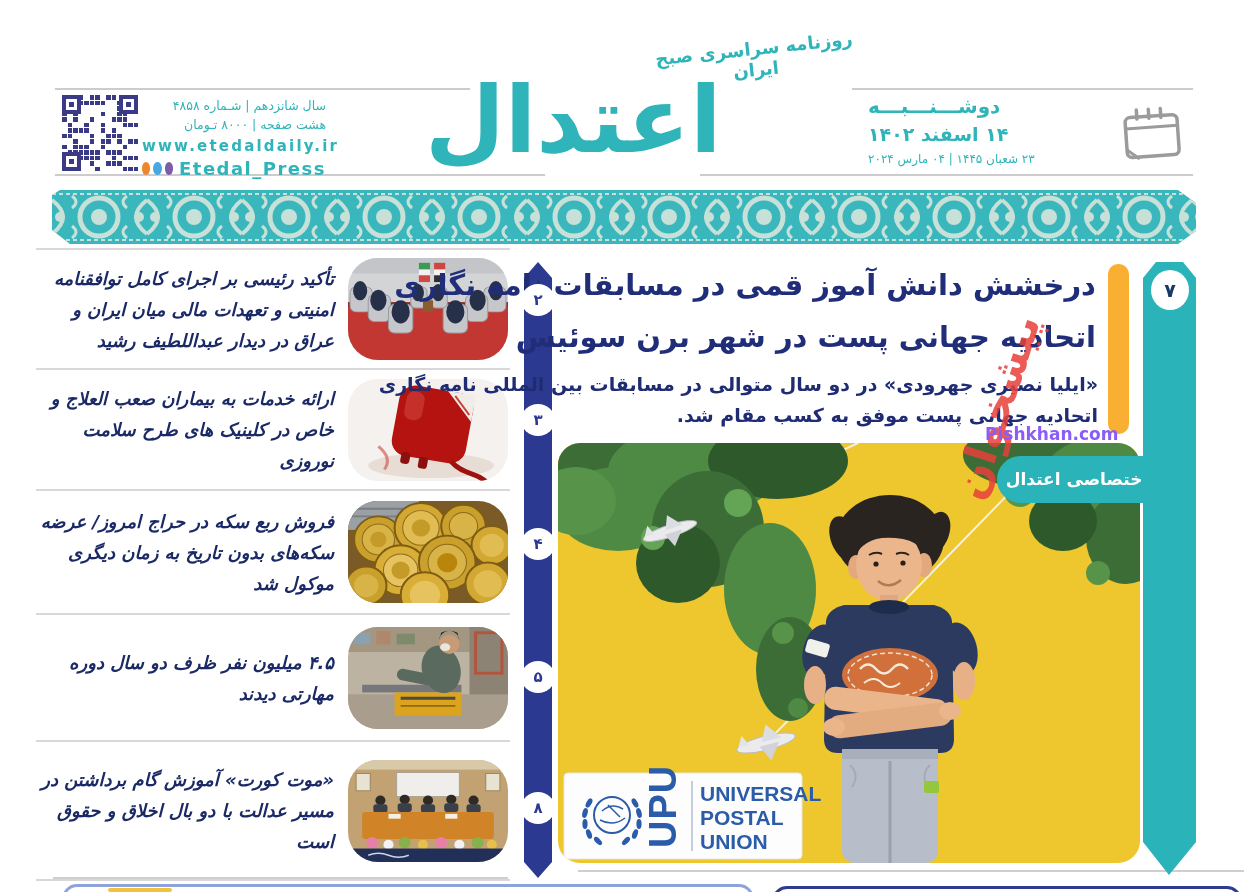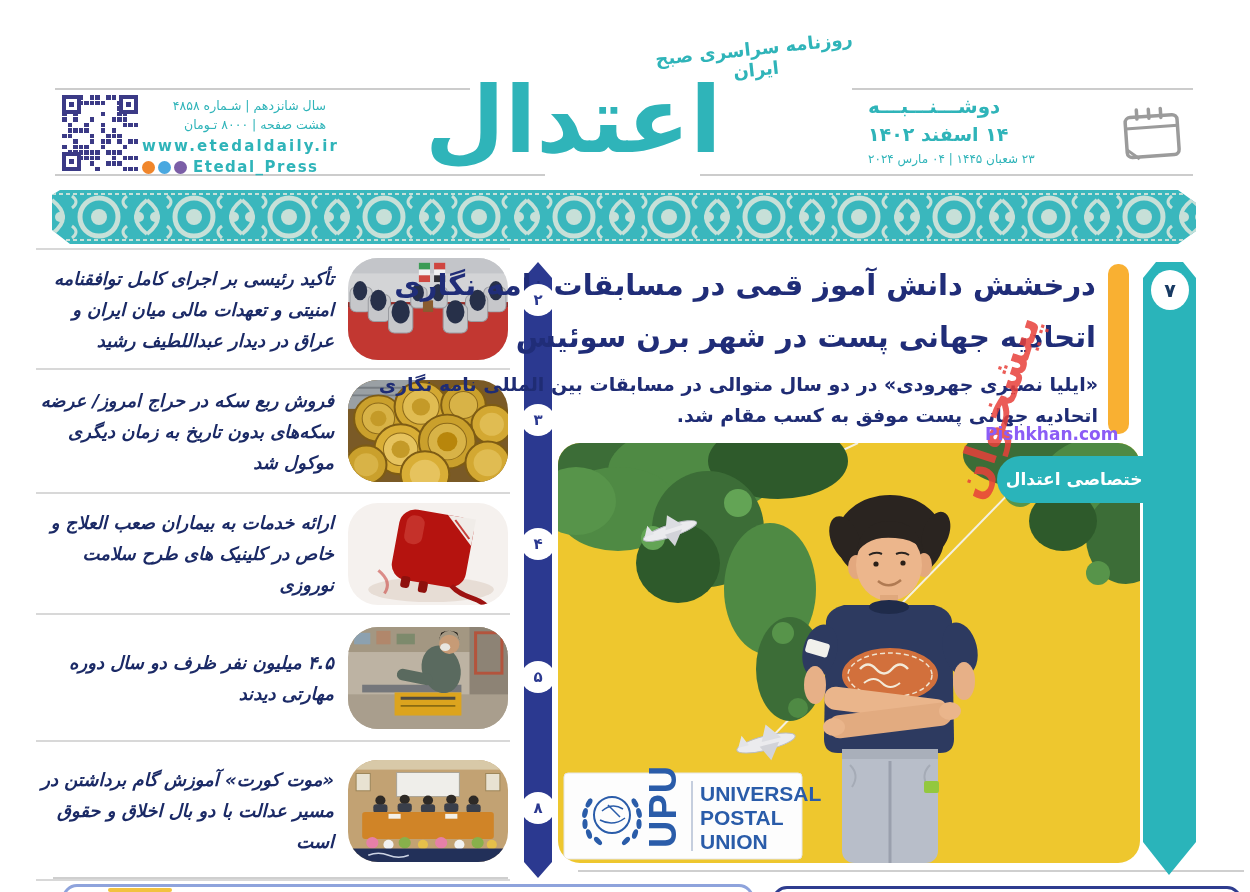--- a/index.html
+++ b/index.html
@@ -17,21 +17,21 @@
            grid-template-rows:repeat(14,1fr);gap:1px;}
   .qr-grid div{background:#ffffff;}
   .qr-grid div.on{background:#3b3a86;}
   .qr-finder{position:absolute;width:19px;height:19px;border:4px solid #3b3a86;background:#fff;box-sizing:border-box;}
   .qr-finder::after{content:"";position:absolute;left:3px;top:3px;width:5px;height:5px;background:#3b3a86;}
   .meta{position:absolute;left:142px;top:96px;width:184px;color:#2fb4b9;direction:rtl;text-align:right;}
   .meta .m-line{font-size:12.5px;font-weight:normal;line-height:19px;white-space:nowrap;}
   .meta .m-web{direction:ltr;text-align:center;font-size:15px;font-weight:bold;letter-spacing:2.2px;margin-top:3px;}
   .meta .m-social{direction:ltr;text-align:left;display:flex;align-items:center;gap:3px;margin-top:3px;}
   .soc{width:13px;height:13px;border-radius:50%;display:inline-block;}
-  .m-handle{font-size:15px;font-weight:bold;letter-spacing:1.5px;margin-left:3px;}
+  .m-handle{font-size:18px;font-weight:bold;letter-spacing:1.5px;margin-left:3px;}
   .date-block{position:absolute;left:868px;top:94px;width:250px;direction:rtl;text-align:left;color:#2fb4b9;}
   .d-weekday{font-size:20px;font-weight:bold;letter-spacing:1px;}
   .d-jalali{font-size:19px;font-weight:bold;margin-top:5px;}
   .d-secondary{font-size:12px;margin-top:7px;}
   .calendar{position:absolute;left:1118px;top:100px;}
 
   
   .band{position:absolute;left:52px;top:190px;width:1144px;height:54px;}
 
   
@@ -387,90 +387,90 @@
               <ellipse cx="128" cy="44" rx="8" ry="11"></ellipse>
               <ellipse cx="106" cy="56" rx="9" ry="12"></ellipse>
             <ellipse cx="69" cy="36" rx="6" ry="9"></ellipse>
               <ellipse cx="89" cy="36" rx="6" ry="9"></ellipse>
           </g>
           <rect x="74" y="44" width="10" height="12" fill="#8a5c30"></rect>
         </svg>
       </div>
     </div>
 
-    <div class="news-item h3">
-      <div class="ni-text">فروش ربع سکه در حراج امروز/ عرضه سکه‌های بدون تاریخ به زمان دیگری موکول شد</div>
-      <div class="ni-thumb">
-        <svg viewBox="0 0 158 106" preserveAspectRatio="none">
-          <rect width="158" height="106" fill="#7a5a26"></rect>
-          <rect width="70" height="30" fill="#9aa0a4"></rect>
-          <line x1="4" y1="8" x2="64" y2="8" stroke="#777d82" stroke-width="2"></line>
-          <line x1="4" y1="16" x2="64" y2="16" stroke="#777d82" stroke-width="2"></line>
-          <g>
-            <g transform="translate(30 40)">
-                <circle r="24" fill="#caa02c" stroke="#7e5c14" stroke-width="2"></circle>
-                <circle r="16" fill="#d8b347" stroke="#8d6a1a"></circle>
-                <circle r="8" fill="#c49a28"></circle>
-              </g>
-            <g transform="translate(72 28)">
-                <circle r="26" fill="#d3a832" stroke="#7e5c14" stroke-width="2"></circle>
-                <circle r="18" fill="#e0bc52" stroke="#8d6a1a"></circle>
-                <circle r="9" fill="#c49a28"></circle>
-              </g>
-            <g transform="translate(114 26)">
-                <circle r="22" fill="#caa02c" stroke="#7e5c14" stroke-width="2"></circle>
-                <circle r="14" fill="#d8b347" stroke="#8d6a1a"></circle>
-              </g>
-            <g transform="translate(142 46)">
-                <circle r="20" fill="#d3a832" stroke="#7e5c14" stroke-width="2"></circle>
-                <circle r="12" fill="#e0bc52"></circle>
-              </g>
-            <g transform="translate(52 72)">
-                <circle r="26" fill="#d9ae36" stroke="#7e5c14" stroke-width="2"></circle>
-                <circle r="17" fill="#e6c35e" stroke="#8d6a1a"></circle>
-                <circle r="9" fill="#c49a28"></circle>
-              </g>
-            <g transform="translate(98 64)">
-                <circle r="28" fill="#caa02c" stroke="#7e5c14" stroke-width="2"></circle>
-                <circle r="19" fill="#d8b347" stroke="#8d6a1a"></circle>
-                <circle r="10" fill="#b8860b"></circle>
-              </g>
-            <g transform="translate(138 86)">
-                <circle r="22" fill="#d3a832" stroke="#7e5c14" stroke-width="2"></circle>
-                <circle r="14" fill="#e0bc52"></circle>
-              </g>
-            <g transform="translate(18 88)">
-                <circle r="20" fill="#caa02c" stroke="#7e5c14" stroke-width="2"></circle>
-                <circle r="12" fill="#d8b347"></circle>
-              </g>
-            <g transform="translate(76 98)">
-                <circle r="24" fill="#d9ae36" stroke="#7e5c14" stroke-width="2"></circle>
-                <circle r="15" fill="#e6c35e"></circle>
-              </g>
-          </g>
-        </svg>
-      </div>
-    </div>
-
     <div class="news-item h2">
       <div class="ni-text">ارائه خدمات به بیماران صعب العلاج و خاص در کلینیک های طرح سلامت نوروزی</div>
       <div class="ni-thumb">
         <svg viewBox="0 0 158 106" preserveAspectRatio="none">
           <rect width="158" height="106" fill="#f5f1ee"></rect>
           <ellipse cx="82" cy="90" rx="62" ry="13" fill="#e7ddd5"></ellipse>
           <g transform="rotate(10 82 50)">
             <rect x="46" y="10" width="74" height="74" rx="16" fill="#b5130f"></rect>
             <polygon points="92,10 120,10 120,38" fill="#f0ece8"></polygon>
             <line x1="100" y1="14" x2="117" y2="31" stroke="#c6413c" stroke-width="2"></line>
             <rect x="53" y="16" width="18" height="30" rx="8" fill="#d24a42" opacity="0.55"></rect>
             <path d="M108 82 C122 94,138 88,150 100" stroke="#9d1210" stroke-width="5" fill="none"></path>
             <rect x="58" y="80" width="9" height="12" rx="3" fill="#8e100d"></rect>
             <rect x="76" y="82" width="9" height="12" rx="3" fill="#8e100d"></rect>
           </g>
           <path d="M30 70 q14 12 6 24" stroke="#c94a44" stroke-width="3" fill="none" opacity="0.6"></path>
+        </svg>
+      </div>
+    </div>
+
+    <div class="news-item h3">
+      <div class="ni-text">فروش ربع سکه در حراج امروز/ عرضه سکه‌های بدون تاریخ به زمان دیگری موکول شد</div>
+      <div class="ni-thumb">
+        <svg viewBox="0 0 158 106" preserveAspectRatio="none">
+          <rect width="158" height="106" fill="#7a5a26"></rect>
+          <rect width="70" height="30" fill="#9aa0a4"></rect>
+          <line x1="4" y1="8" x2="64" y2="8" stroke="#777d82" stroke-width="2"></line>
+          <line x1="4" y1="16" x2="64" y2="16" stroke="#777d82" stroke-width="2"></line>
+          <g>
+            <g transform="translate(30 40)">
+                <circle r="24" fill="#caa02c" stroke="#7e5c14" stroke-width="2"></circle>
+                <circle r="16" fill="#d8b347" stroke="#8d6a1a"></circle>
+                <circle r="8" fill="#c49a28"></circle>
+              </g>
+            <g transform="translate(72 28)">
+                <circle r="26" fill="#d3a832" stroke="#7e5c14" stroke-width="2"></circle>
+                <circle r="18" fill="#e0bc52" stroke="#8d6a1a"></circle>
+                <circle r="9" fill="#c49a28"></circle>
+              </g>
+            <g transform="translate(114 26)">
+                <circle r="22" fill="#caa02c" stroke="#7e5c14" stroke-width="2"></circle>
+                <circle r="14" fill="#d8b347" stroke="#8d6a1a"></circle>
+              </g>
+            <g transform="translate(142 46)">
+                <circle r="20" fill="#d3a832" stroke="#7e5c14" stroke-width="2"></circle>
+                <circle r="12" fill="#e0bc52"></circle>
+              </g>
+            <g transform="translate(52 72)">
+                <circle r="26" fill="#d9ae36" stroke="#7e5c14" stroke-width="2"></circle>
+                <circle r="17" fill="#e6c35e" stroke="#8d6a1a"></circle>
+                <circle r="9" fill="#c49a28"></circle>
+              </g>
+            <g transform="translate(98 64)">
+                <circle r="28" fill="#caa02c" stroke="#7e5c14" stroke-width="2"></circle>
+                <circle r="19" fill="#d8b347" stroke="#8d6a1a"></circle>
+                <circle r="10" fill="#b8860b"></circle>
+              </g>
+            <g transform="translate(138 86)">
+                <circle r="22" fill="#d3a832" stroke="#7e5c14" stroke-width="2"></circle>
+                <circle r="14" fill="#e0bc52"></circle>
+              </g>
+            <g transform="translate(18 88)">
+                <circle r="20" fill="#caa02c" stroke="#7e5c14" stroke-width="2"></circle>
+                <circle r="12" fill="#d8b347"></circle>
+              </g>
+            <g transform="translate(76 98)">
+                <circle r="24" fill="#d9ae36" stroke="#7e5c14" stroke-width="2"></circle>
+                <circle r="15" fill="#e6c35e"></circle>
+              </g>
+          </g>
         </svg>
       </div>
     </div>
 
     <div class="news-item h4">
       <div class="ni-text">۴.۵ میلیون نفر ظرف دو سال دوره مهارتی دیدند</div>
       <div class="ni-thumb">
         <svg viewBox="0 0 158 106" preserveAspectRatio="none">
           <rect width="158" height="106" fill="#bdb3a3"></rect>
           <rect width="158" height="26" fill="#a39782"></rect>

